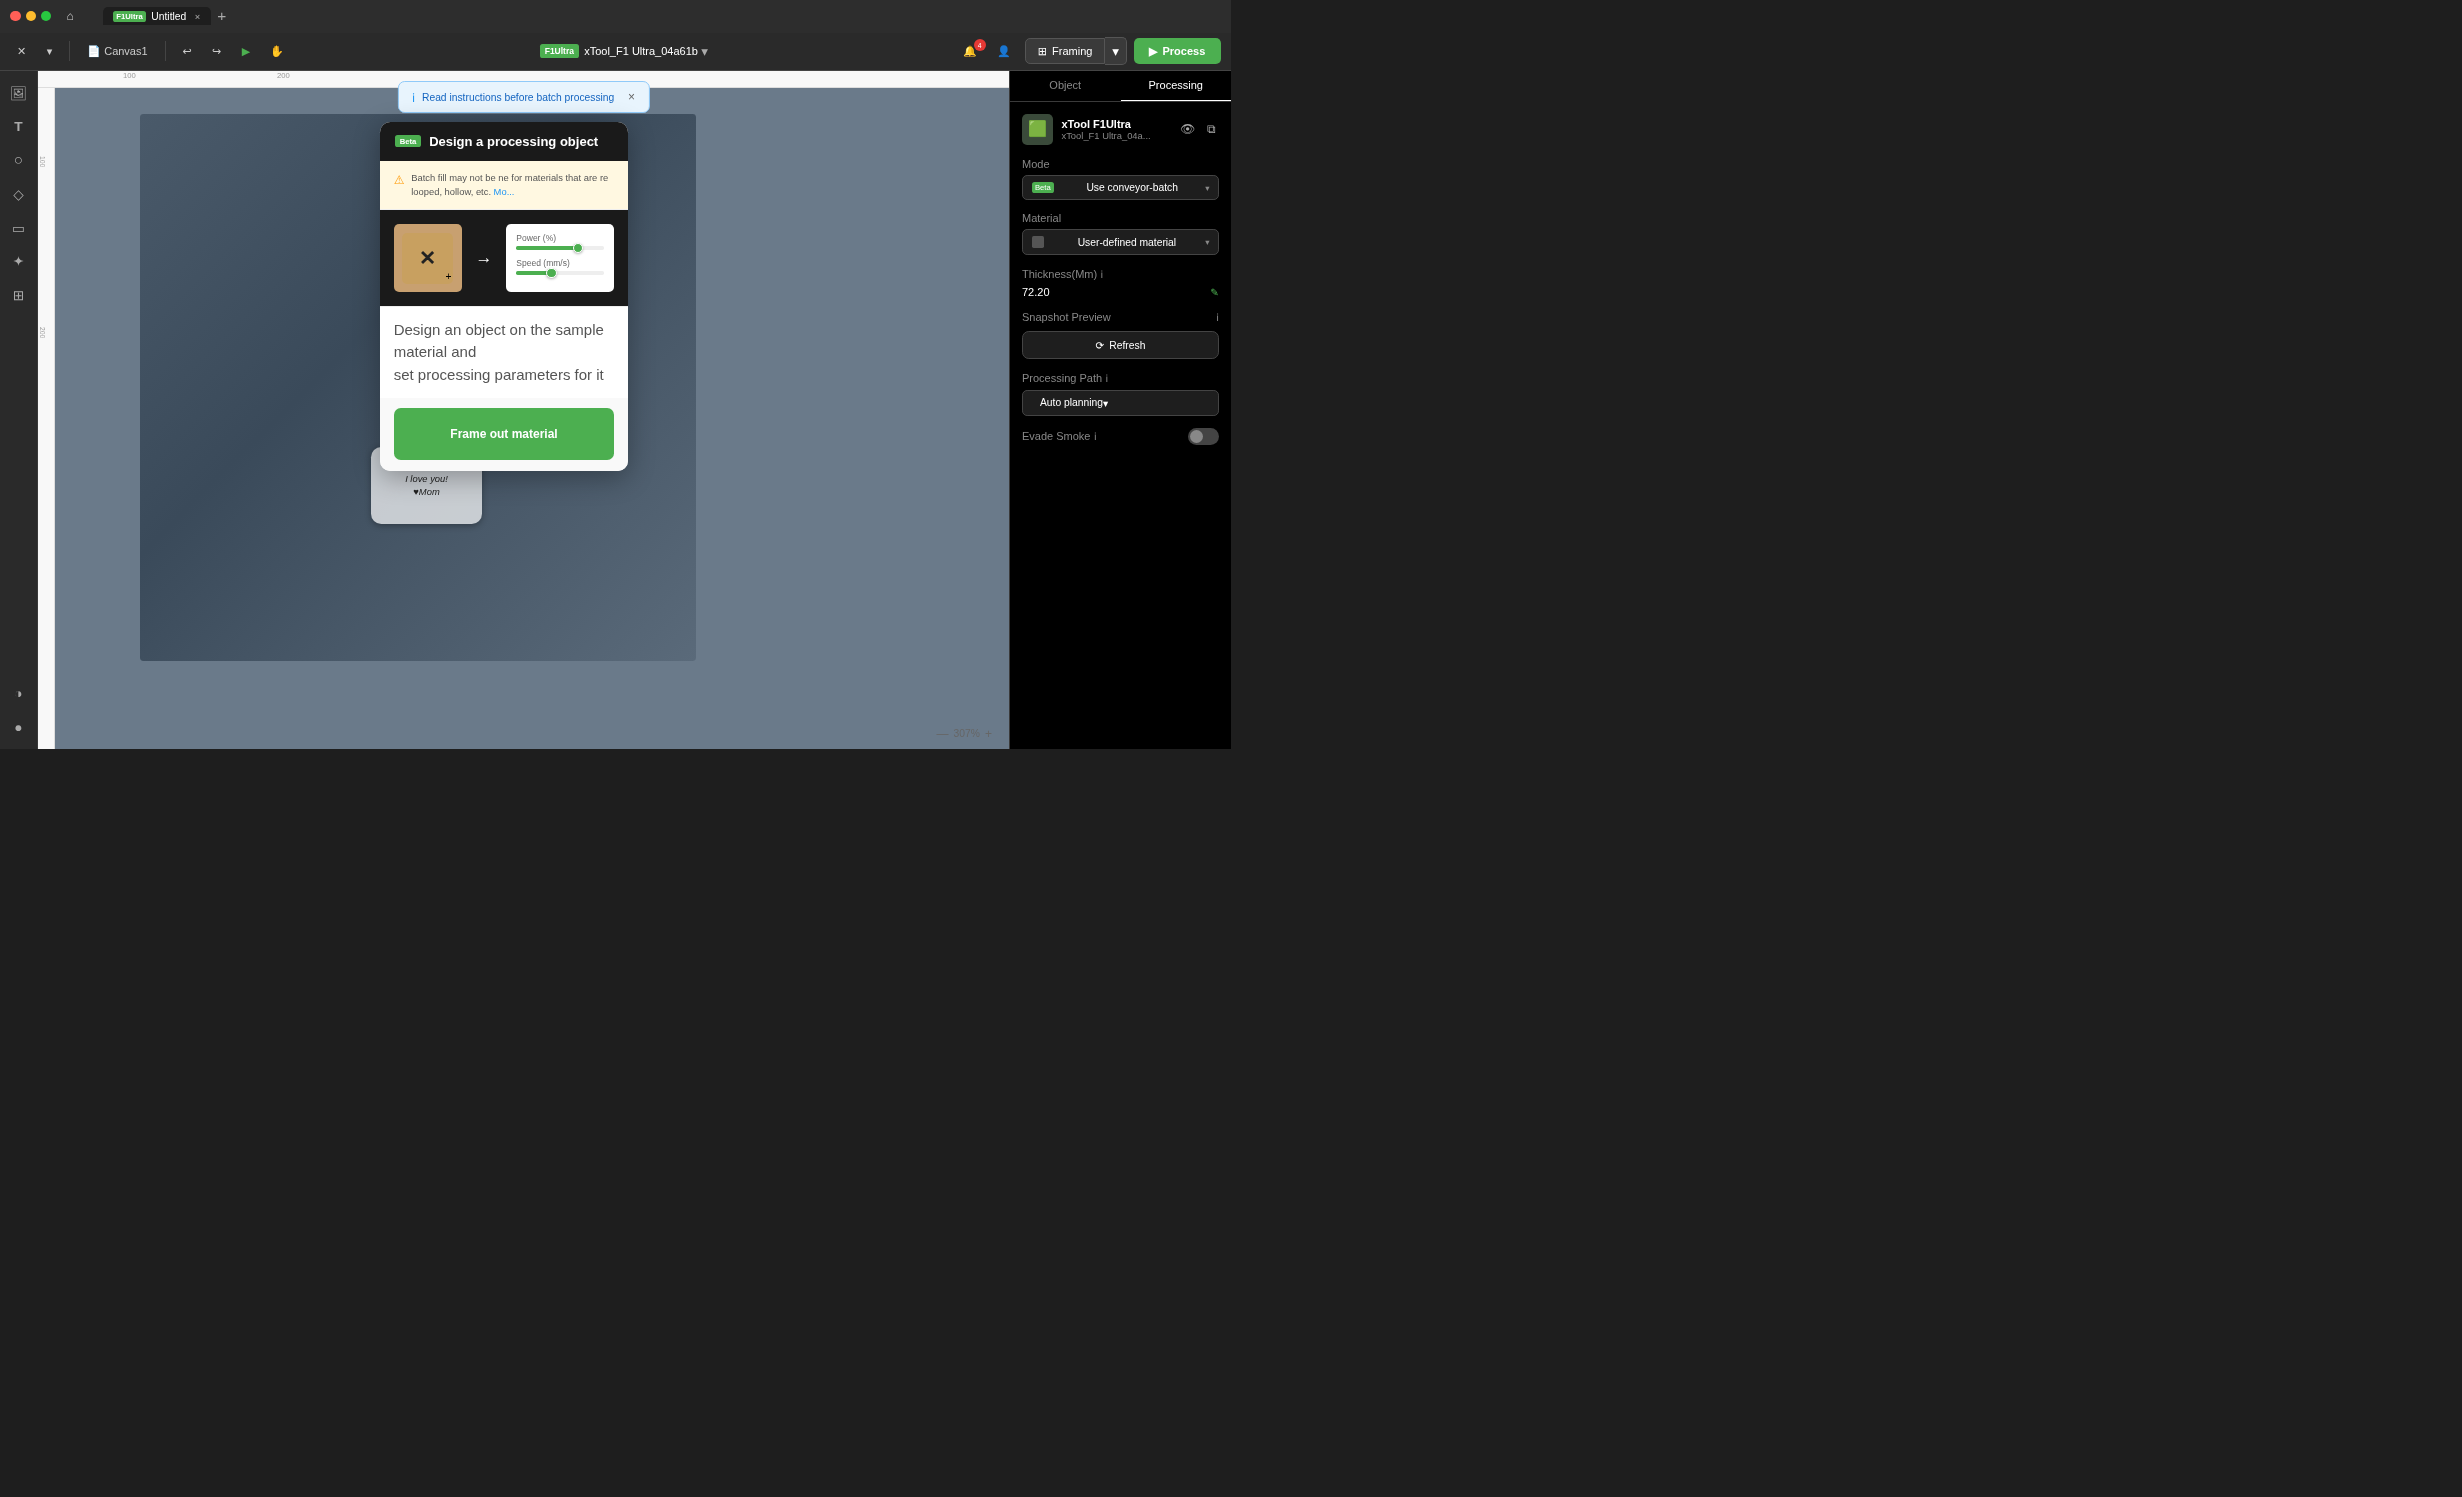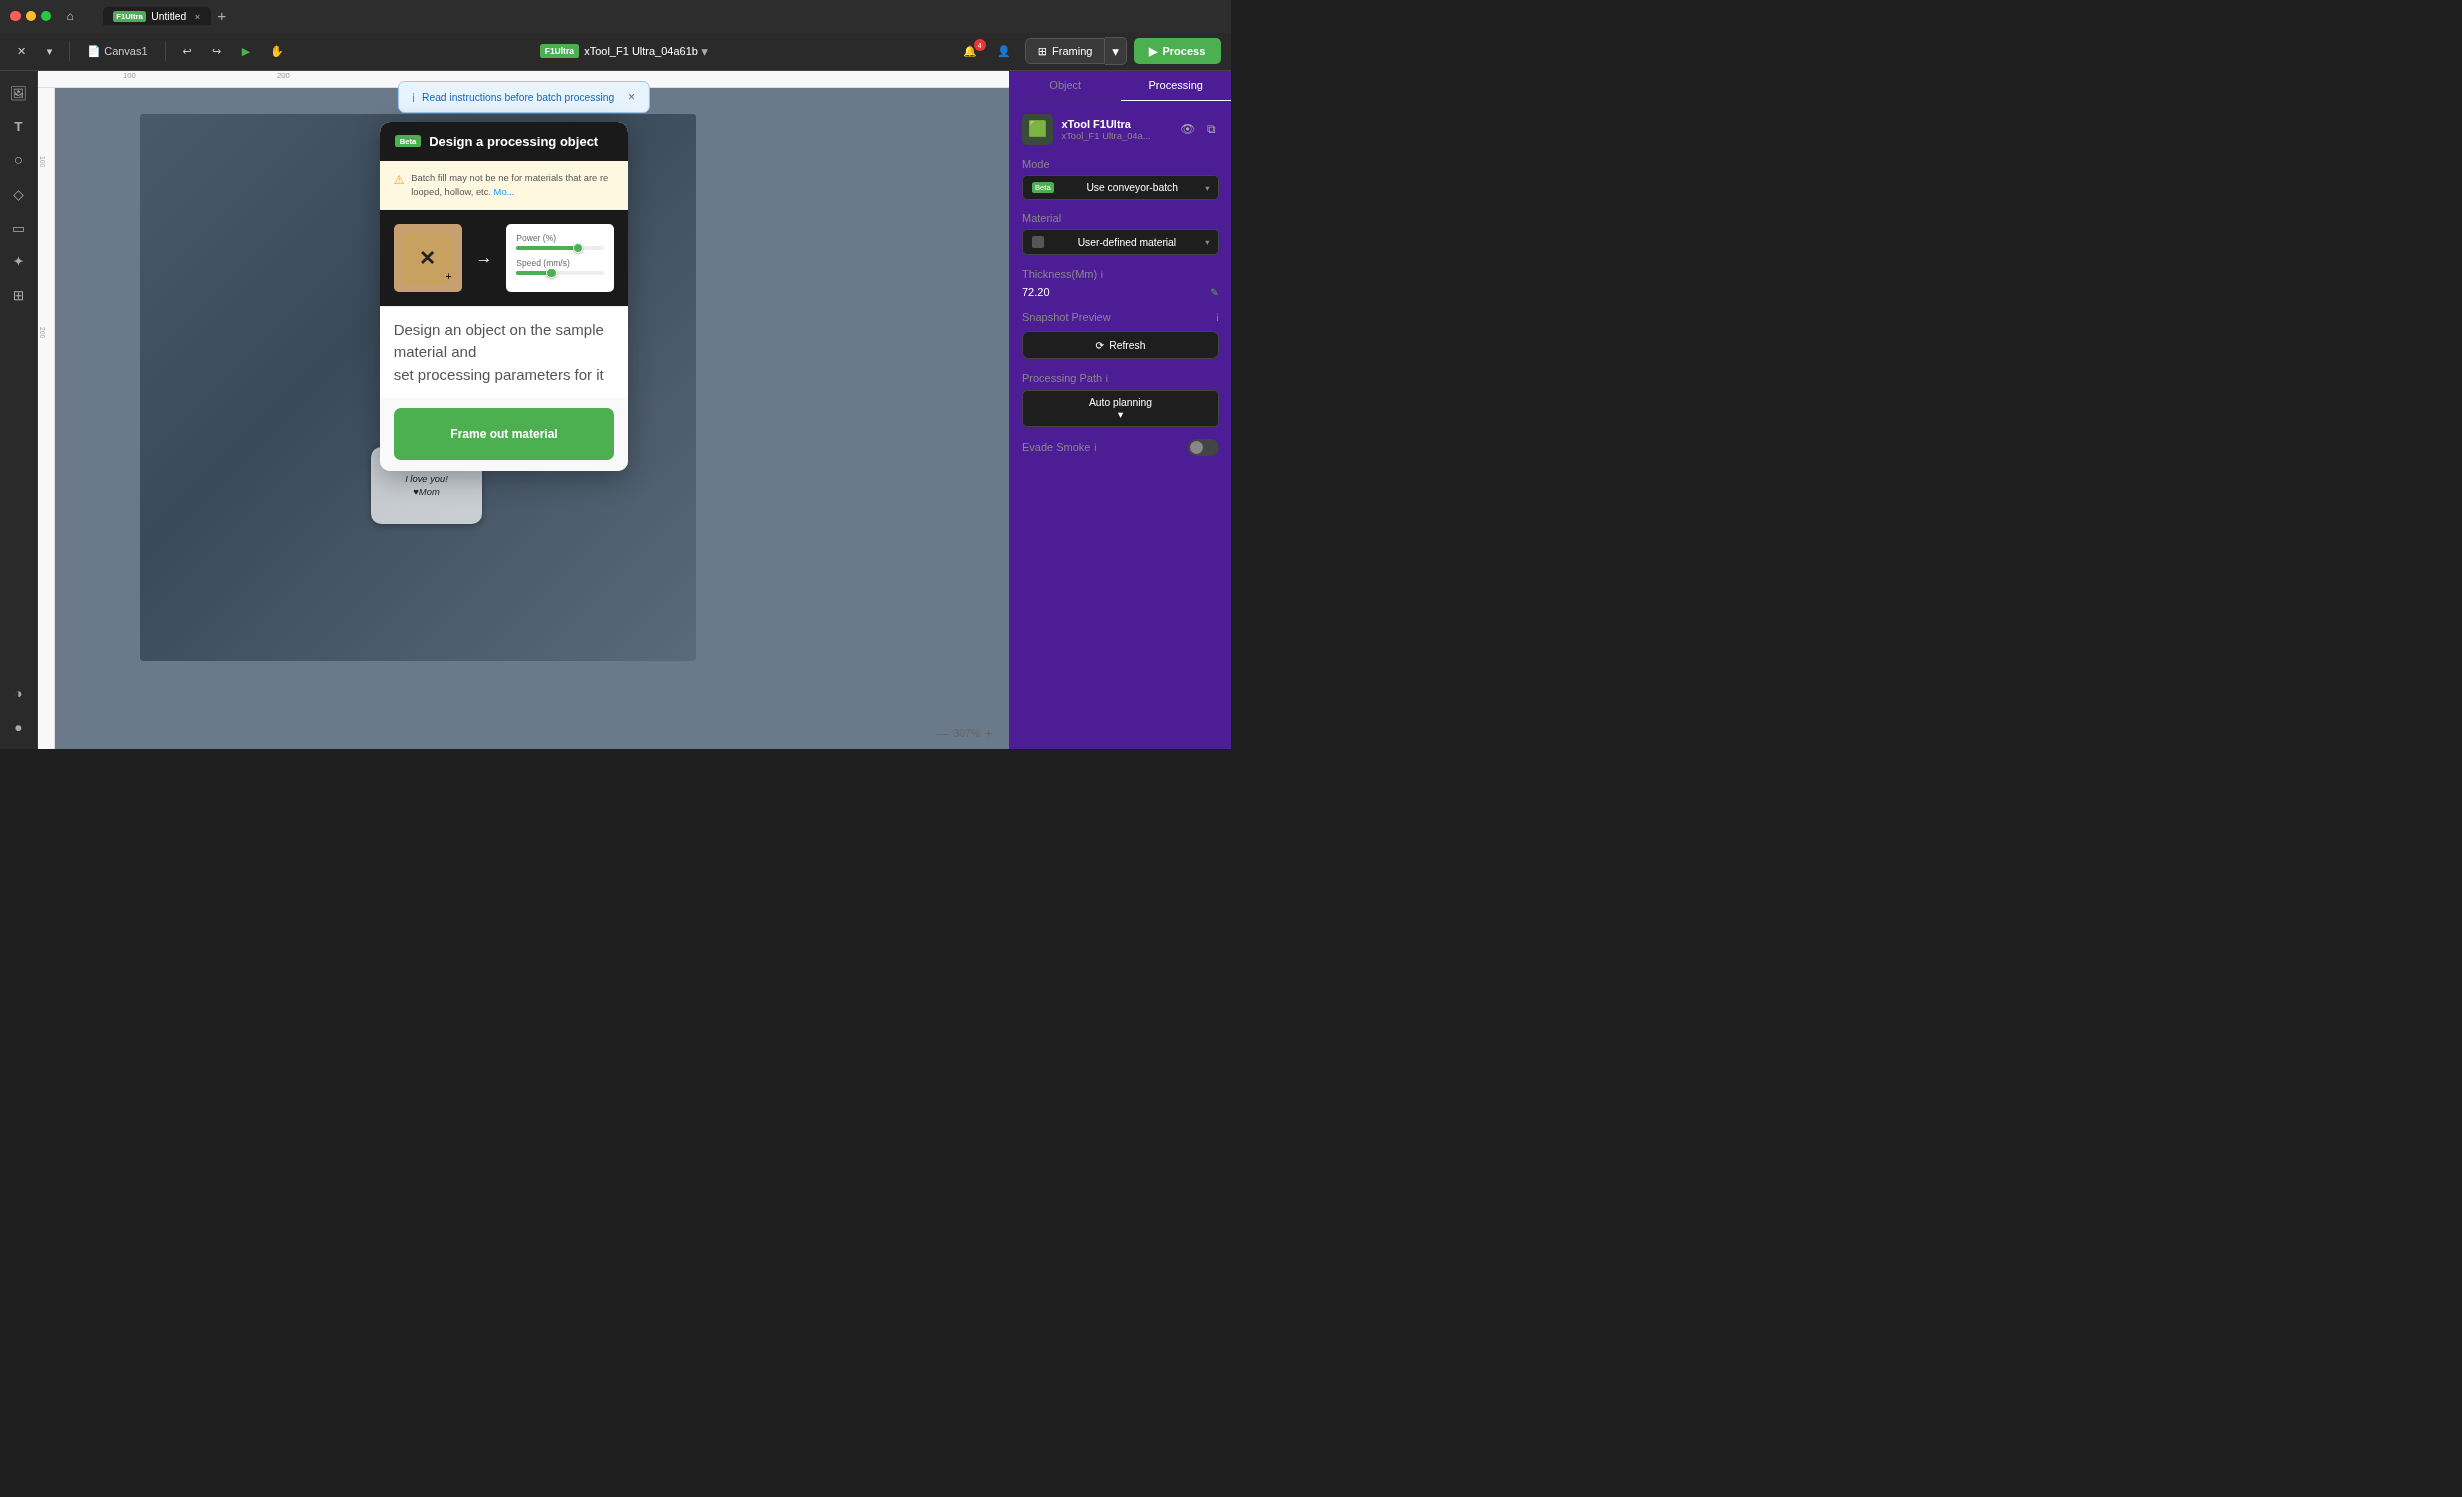--- a/index.html
+++ b/index.html
@@ -94,21 +94,21 @@
     .param-slider-fill { height: 100%; background: #4caf50; border-radius: 1.7px; }
     .param-thumb { width: 10.3px; height: 10.3px; background: #4caf50; border-radius: 50%; position: absolute; top: -3.4px; border: 1.7px solid #fff; box-shadow: 0 0.9px 2.6px rgba(0,0,0,0.3); }
     .dialog-desc { padding: 12px 13.7px; font-size: 15px; color: #555; line-height: 1.5; border-top: 0.9px solid #eee; }
     .dialog-footer { padding: 10.3px 13.7px; background: #f9f9f9; }
     .frame-btn { width: 100%; background: #4caf50; color: #fff; border: none; border-radius: 6.8px; padding: 19px; font-size: 12px; font-weight: 600; cursor: pointer; }
 
     
     .red-arrow { position: absolute; top: 51px; left: 445px; width: 171px; height: 171px; z-index: 15; pointer-events: none; }
 
     
-    .right-panel { width: 222px; background: #4c1d95; border-left: 0.9px solid #3a3a3a; display: flex; flex-direction: column; }
+    .right-panel { width: 222px; background: #000000; border-left: 0.9px solid #3a3a3a; display: flex; flex-direction: column; }
     .panel-tabs { display: flex; border-bottom: 0.9px solid #3a3a3a; }
     .panel-tab { flex: 1; text-align: center; padding: 8.5px; font-size: 11px; color: #888; cursor: pointer; border-bottom: 1.7px solid transparent; }
     .panel-tab.active { color: #fff; border-bottom-color: #fff; }
 
     .panel-content { flex: 1; overflow-y: auto; padding: 12px; }
     .device-info { display: flex; align-items: center; gap: 8.5px; margin-bottom: 13.7px; }
     .device-icon { width: 31px; height: 31px; background: #3a4a3a; border-radius: 5.1px; display: flex; align-items: center; justify-content: center; font-size: 15.4px; }
     .device-text { flex: 1; }
     .device-title { color: #fff; font-size: 11px; font-weight: 600; }
     .device-sub { color: #888; font-size: 9.4px; }
@@ -124,21 +124,21 @@
     .thickness-row { display: flex; align-items: center; justify-content: space-between; }
     .thickness-value { color: #fff; font-size: 11px; }
     .edit-icon { color: #4caf50; font-size: 10.3px; cursor: pointer; }
 
     .snapshot-header { display: flex; align-items: center; justify-content: space-between; margin-bottom: 6.8px; }
     .info-icon { color: #888; font-size: 10.3px; cursor: pointer; }
     .refresh-btn { background: #1e1e1e; border: 0.9px solid #444; border-radius: 6.8px; color: #fff; padding: 6.8px; font-size: 10.3px; cursor: pointer; width: 100%; display: flex; align-items: center; justify-content: center; gap: 5.1px; }
 
     .processing-path-row { display: flex; align-items: center; justify-content: space-between; margin-bottom: 5.1px; }
     .path-label-row { display: flex; align-items: center; gap: 3.4px; }
-    .auto-plan { background: #1e1e1e; border: 0.9px solid #444; border-radius: 5.1px; color: #fff; padding: 6px 17px; font-size: 10.3px; display: flex; align-items: center; gap: 0; cursor: pointer; flex-direction: column; }
+    .auto-plan { background: #1e1e1e; border: 0.9px solid #444; border-radius: 5.1px; color: #fff; padding: 6px 17px; font-size: 10.3px; display: flex; align-items: center; gap: 0; cursor: pointer; }
 
     .evade-row { display: flex; align-items: center; justify-content: space-between; }
     .toggle { width: 31px; height: 17px; background: #444; border-radius: 8.5px; position: relative; cursor: pointer; }
     .toggle-thumb { width: 13.7px; height: 13.7px; background: #888; border-radius: 50%; position: absolute; top: 1.7px; left: 1.7px; transition: left 0.2s; }
 
     
     .zoom-bar { position: absolute; bottom: 8.5px; right: 17px; display: flex; align-items: center; gap: 5.1px; color: #666; font-size: 10.3px; }
     .zoom-btn { background: none; border: none; color: #666; cursor: pointer; font-size: 12px; }
 
     

